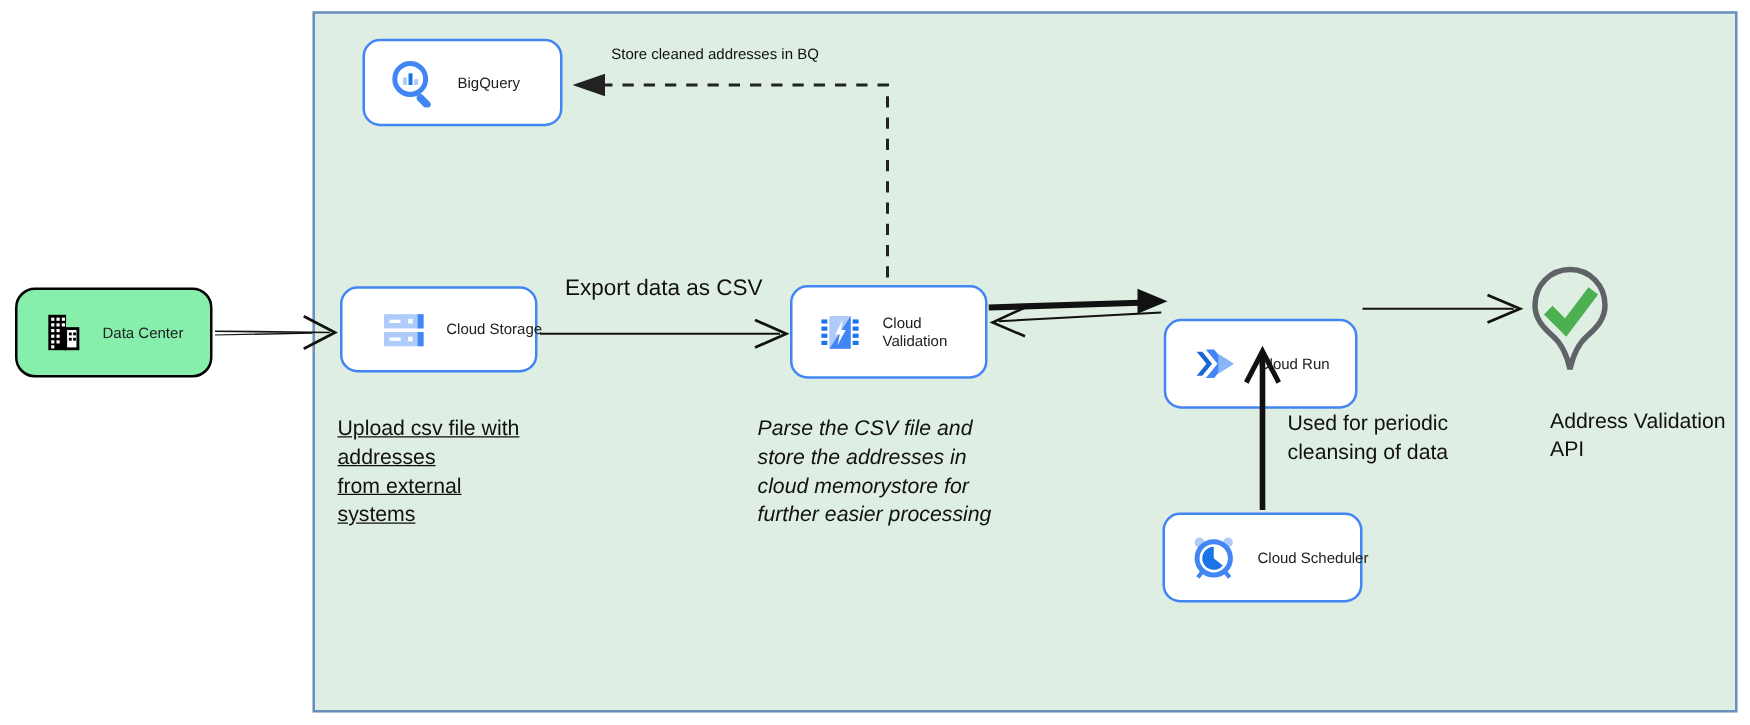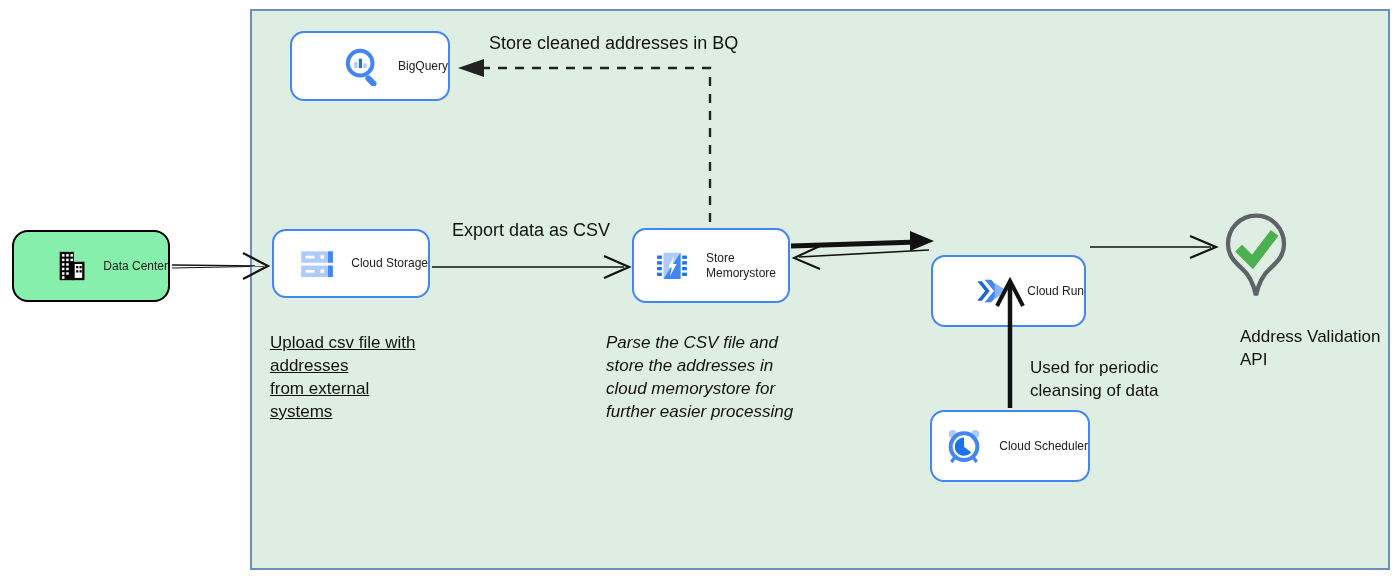--- a/index.html
+++ b/index.html
@@ -6,21 +6,21 @@
   body{font-family:"Liberation Sans","DejaVu Sans",sans-serif;color:#1a1a1a;}
   .canvas{position:relative;width:1400px;height:580px;background:#ffffff;overflow:hidden;}
 
   
   .gcp-container{position:absolute;left:250px;top:9px;width:1140px;height:561px;
     background:#dfeee3;border:2px solid #6c8ebf;box-sizing:border-box;}
 
   
   .node{position:absolute;background:#ffffff;border:2px solid #4285f4;border-radius:14px;
     box-sizing:border-box;display:flex;align-items:center;gap:15px;padding-left:19px;
-    font-size:12px;color:#202020;justify-content:flex-end;}
+    font-size:12px;color:#202020;}
   .node .label{white-space:nowrap;line-height:1.25;}
   .node .label.wrap{white-space:normal;width:90px;}
   .node .icon{display:flex;flex:0 0 auto;}
 
   #node-data-center{left:12px;top:230px;width:158px;height:72px;background:#86efac;
     border:2.5px solid #000;border-radius:16px;}
   #node-bigquery{left:290px;top:31px;width:160px;height:70px;}
   #node-cloud-storage{left:272px;top:229px;width:158px;height:69px;padding-left:30px;}
   #node-cloud-memorystore{left:632px;top:228px;width:158px;height:75px;}
   #node-cloud-run{left:931px;top:210px;width:155px;height:72px;margin-top:45px;}
@@ -29,23 +29,23 @@
   
   svg.edges{position:absolute;left:0;top:0;width:1400px;height:580px;pointer-events:none;}
 
   
   .pin{position:absolute;left:1221px;top:210px;}
 
   
   .note{position:absolute;font-size:17px;line-height:23px;white-space:pre-line;color:#111;}
   #note-upload{left:270px;top:331px;width:240px;text-decoration:underline;}
   #note-parse{left:606px;top:331px;width:260px;font-style:italic;}
-  #note-periodic{left:1030px;top:356px;width:180px;}
+  #note-periodic{left:1030px;top:327px;width:180px;}
   #label-export{left:452px;top:219px;white-space:nowrap;font-size:18px;}
-  #label-store-bq{left:489px;top:32px;white-space:nowrap;font-size:18px;}
+  #label-store-bq{left:489px;top:32px;white-space:nowrap;font-size:12px;}
   #label-pin{left:1240px;top:325px;width:160px;white-space:normal;}
 </style>
 </head>
 <body>
 
 <div class="canvas">
 
   <div class="gcp-container"></div>
 
   <div class="node" id="node-data-center">
@@ -122,21 +122,21 @@
           <rect x="18.4" y="5.4" width="3" height="2.1"></rect>
             <rect x="18.4" y="9" width="3" height="2.1"></rect>
           <rect x="18.4" y="12.6" width="3" height="2.1"></rect>
             <rect x="18.4" y="16.2" width="3" height="2.1"></rect>
         </g>
         <rect x="6.6" y="3.6" width="10.8" height="16.6" rx="0.8" fill="#aecbfa"></rect>
         <path d="M6.6,20.2 L17.4,3.6 L17.4,20.2 Z" fill="#4285f4"></path>
         <path d="M13.4,5.6 L9.6,13 L11.9,13 L10.7,18.4 L14.9,10.7 L12.4,10.7 Z" fill="#ffffff"></path>
       </svg>
     </span>
-    <span class="label wrap">Store Memorystore</span>
+    <span class="label wrap">Cloud Validation</span>
   </div>
 
   <div class="node" id="node-cloud-run">
     <span class="icon">
       <svg width="40" height="40" viewBox="0 0 24 24">
         <path d="M3.2,6.2 L7.9,12 L3.2,17.8 L5.9,17.8 L10.6,12 L5.9,6.2 Z" fill="#1967d2"></path>
         <path d="M7.6,5.2 L13.2,12 L7.6,18.8 L11.6,18.8 L17.2,12 L11.6,5.2 Z" fill="#4285f4"></path>
         <path d="M13.6,7.2 L21.2,12 L13.6,16.8 Z" fill="#8ab4f8"></path>
       </svg>
     </span>

